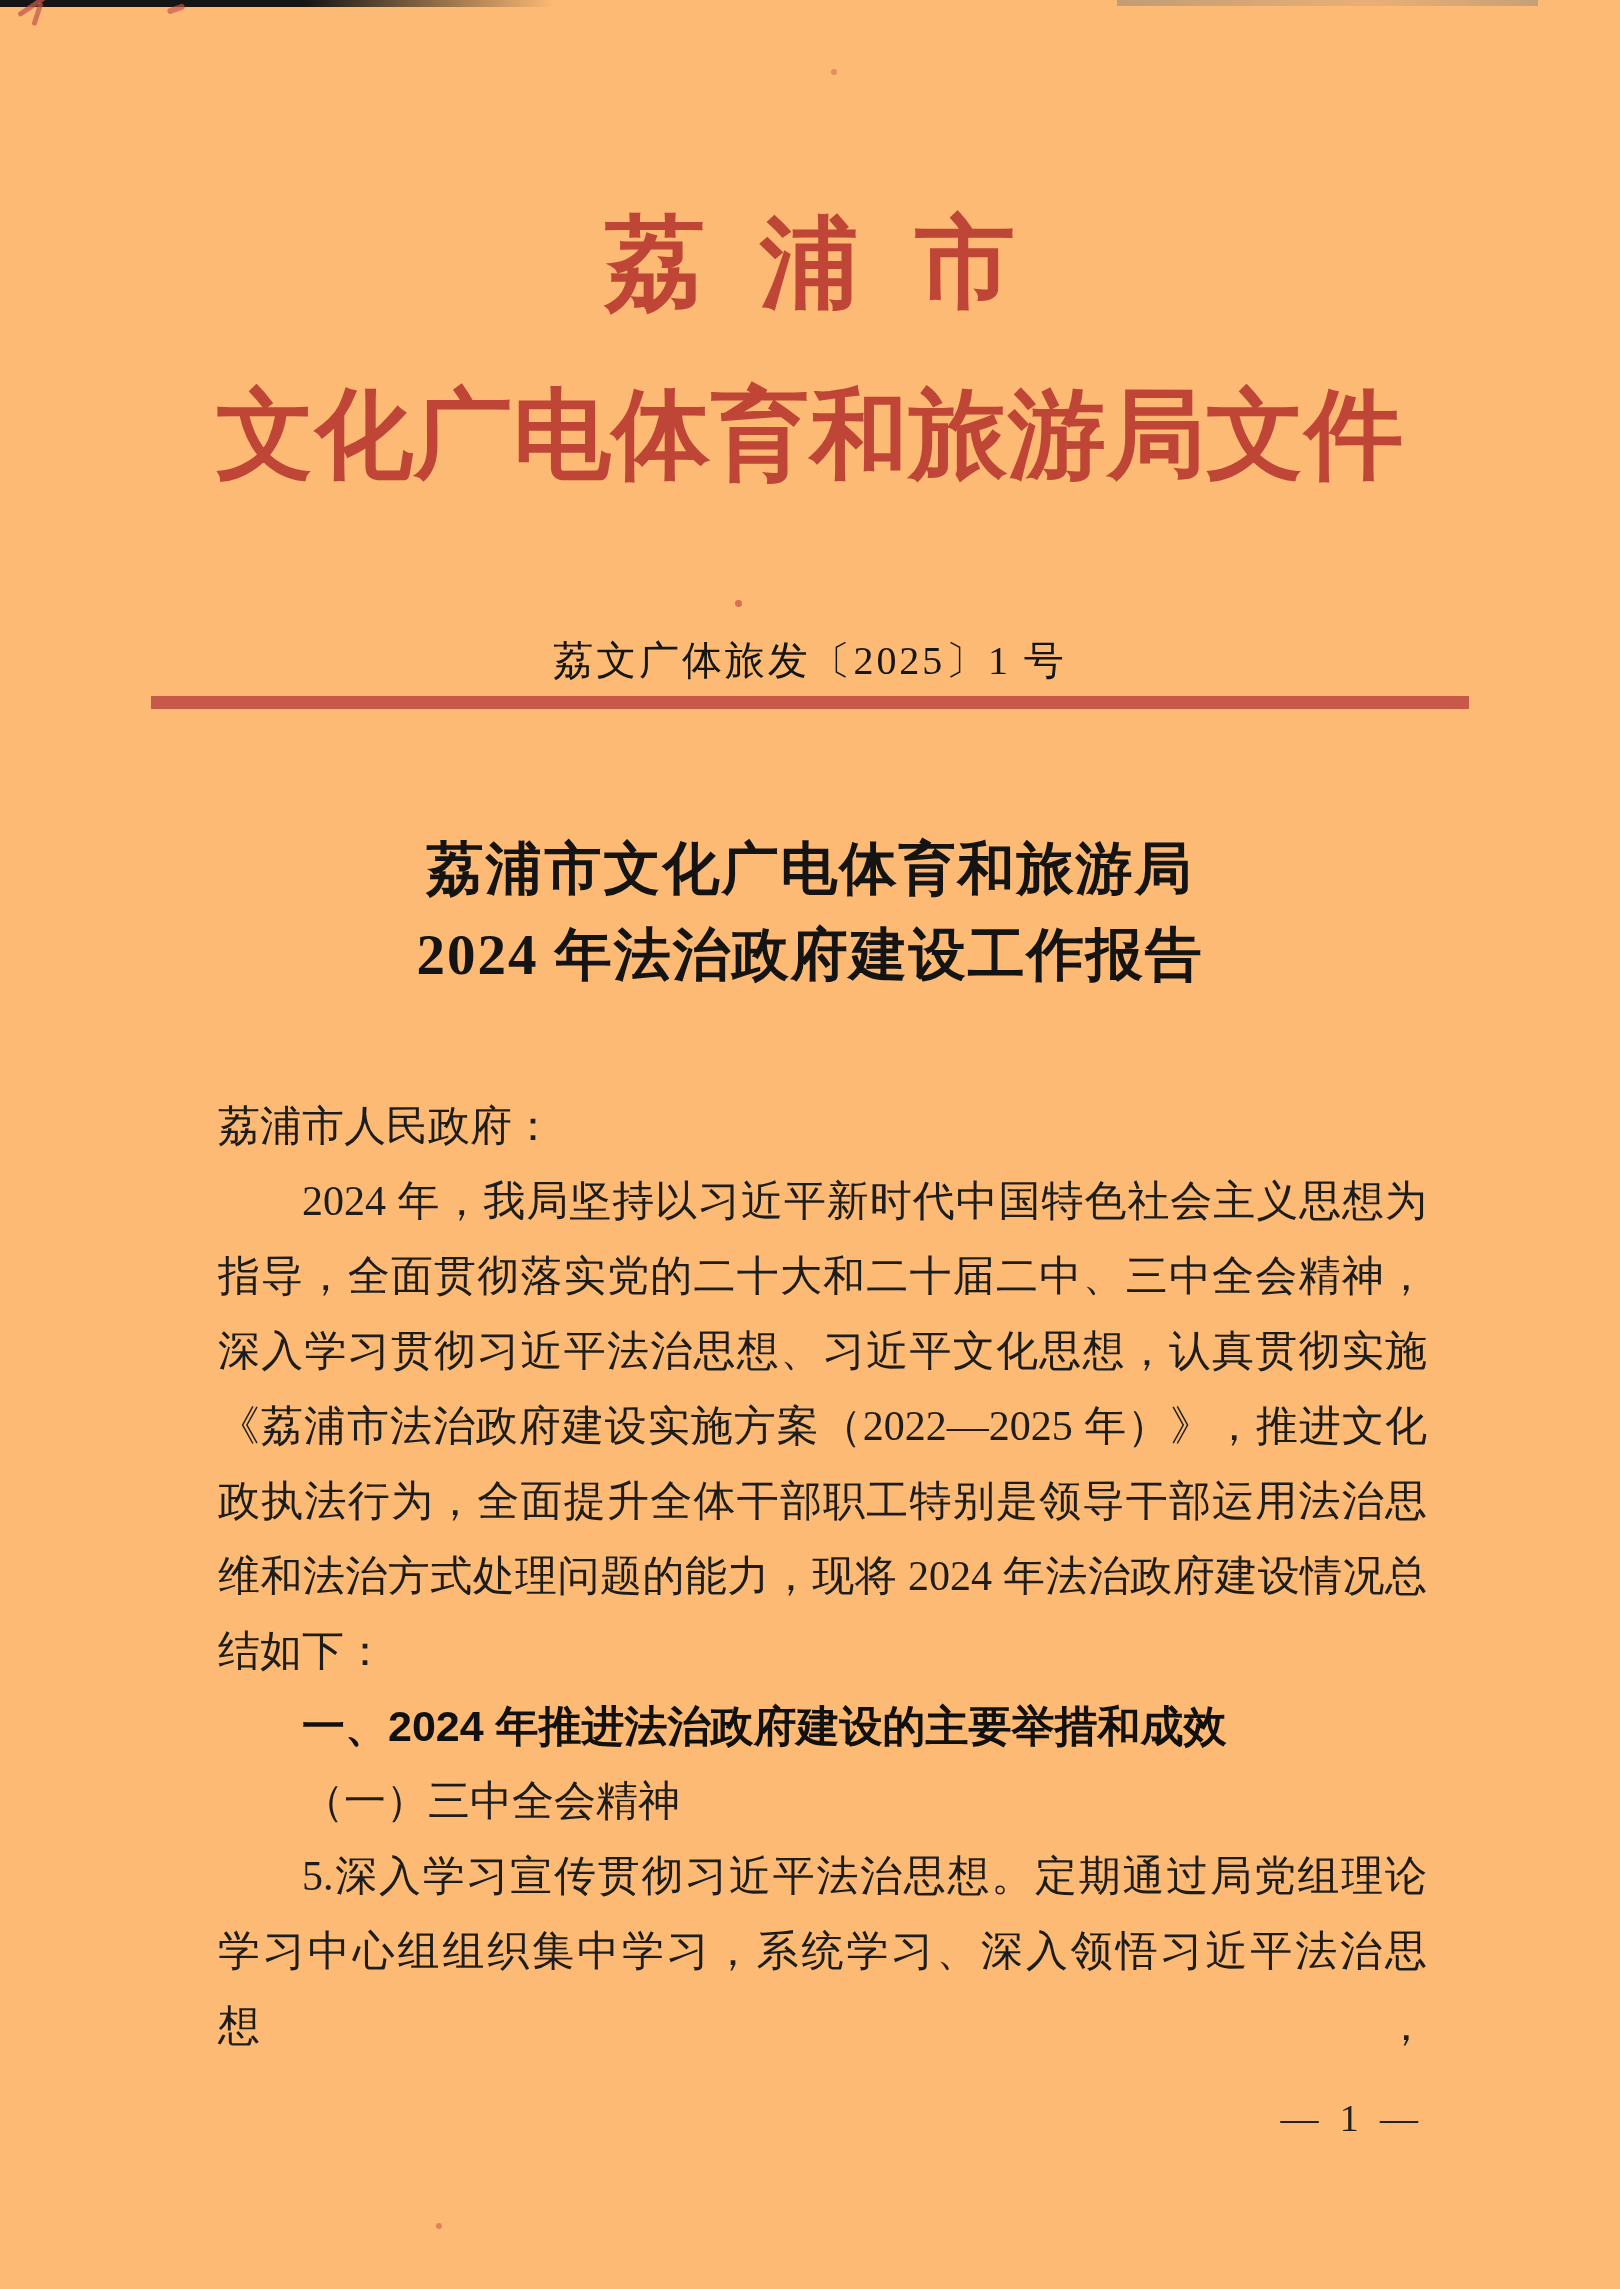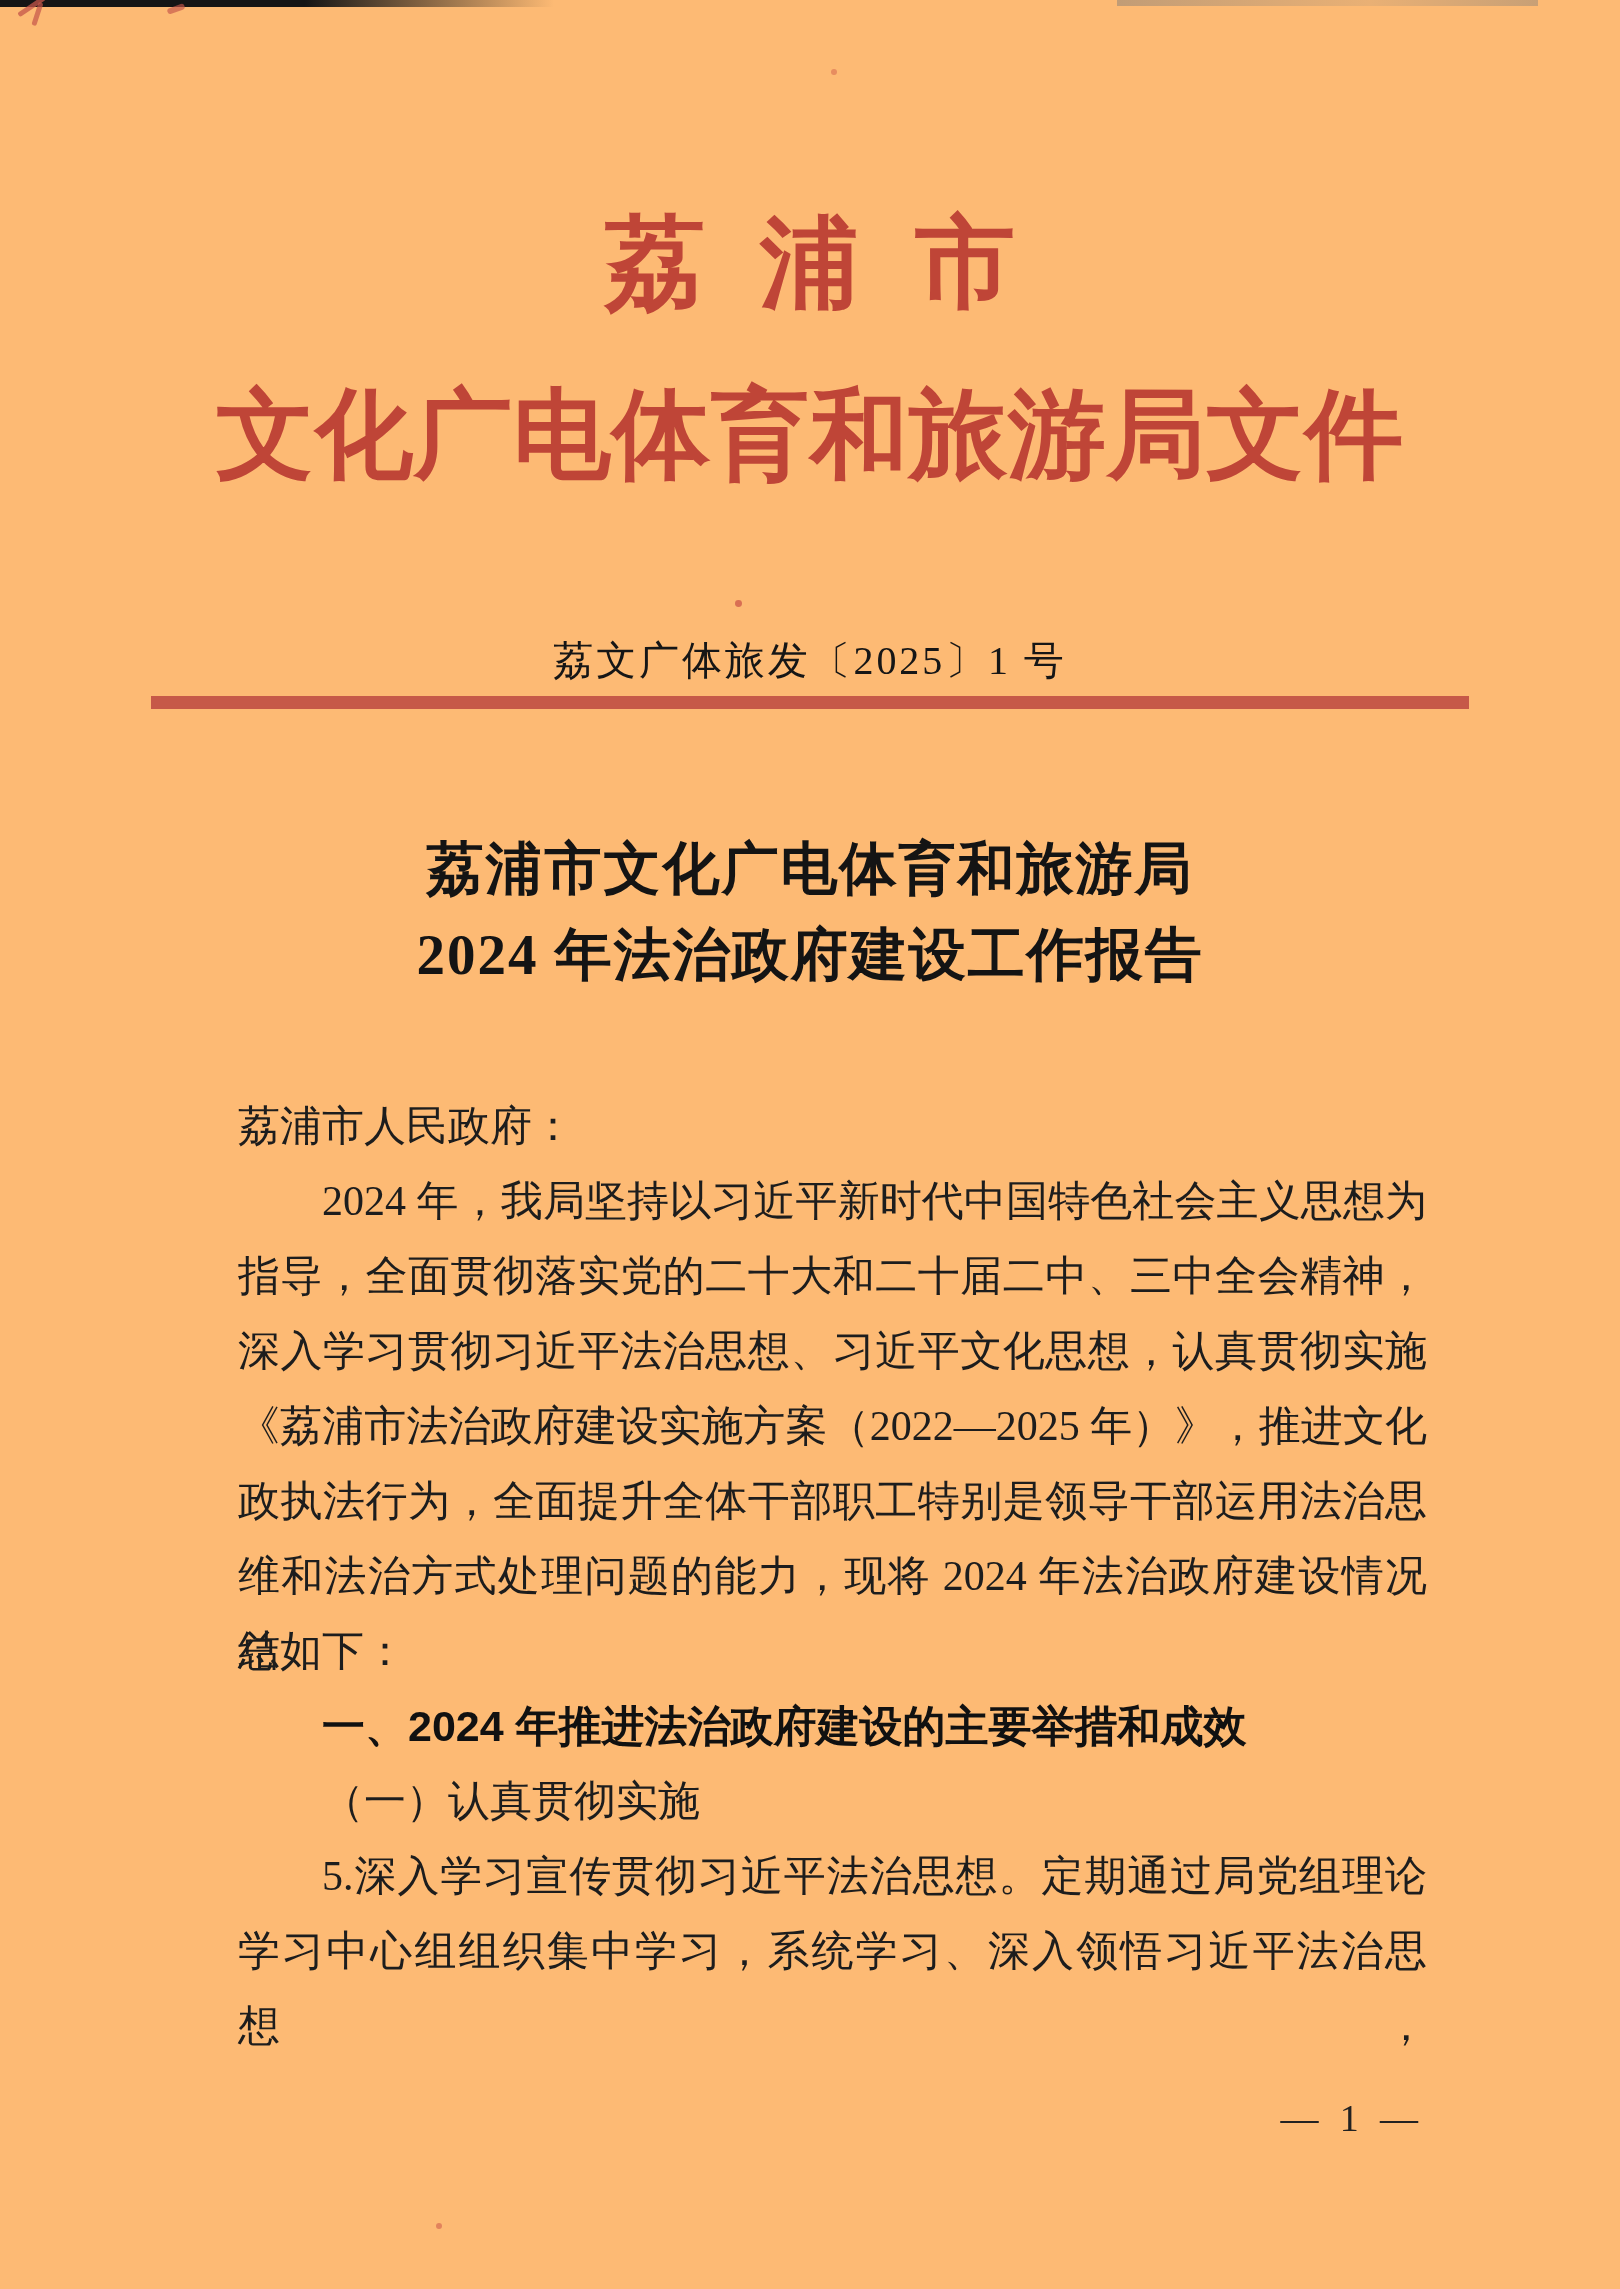--- a/index.html
+++ b/index.html
@@ -58,21 +58,20 @@
   }
 
   
   .body-block{
     position:absolute;left:218px;top:1089px;width:1209px;
     font-size:42px;color:#1d1d1d;
   }
   .bline{
     height:75px;line-height:75px;
     white-space:nowrap;
-    margin-left:20px;
   }
   .bline.fill{
     white-space:normal;
     text-align:justify;
     text-align-last:justify;
     text-justify:inter-character;
   }
   .bline.indent{text-indent:84px;}
   .bline.heading{
     font-family:Liberation Sans, sans-serif;
@@ -115,21 +114,21 @@
   <div class="body-block">
       <div class="bline left">荔浦市人民政府：</div>
       <div class="bline fill indent">2024 年，我局坚持以习近平新时代中国特色社会主义思想为</div>
       <div class="bline fill">指导，全面贯彻落实党的二十大和二十届二中、三中全会精神，</div>
       <div class="bline fill">深入学习贯彻习近平法治思想、习近平文化思想，认真贯彻实施</div>
       <div class="bline fill">《荔浦市法治政府建设实施方案（2022—2025 年）》，推进文化</div>
       <div class="bline fill">政执法行为，全面提升全体干部职工特别是领导干部运用法治思</div>
       <div class="bline fill">维和法治方式处理问题的能力，现将 2024 年法治政府建设情况总</div>
       <div class="bline left">结如下：</div>
       <div class="bline heading indent">一、2024 年推进法治政府建设的主要举措和成效</div>
-      <div class="bline kai indent">（一）认真贯彻实施</div>
+      <div class="bline kai indent">（一）三中全会精神</div>
       <div class="bline fill indent">5.深入学习宣传贯彻习近平法治思想。定期通过局党组理论</div>
       <div class="bline fill">学习中心组组织集中学习，系统学习、深入领悟习近平法治思想，</div>
     </div>
 
   <div class="page-number">— 1 —</div>
 
 </div>
 
 
 </body></html>

